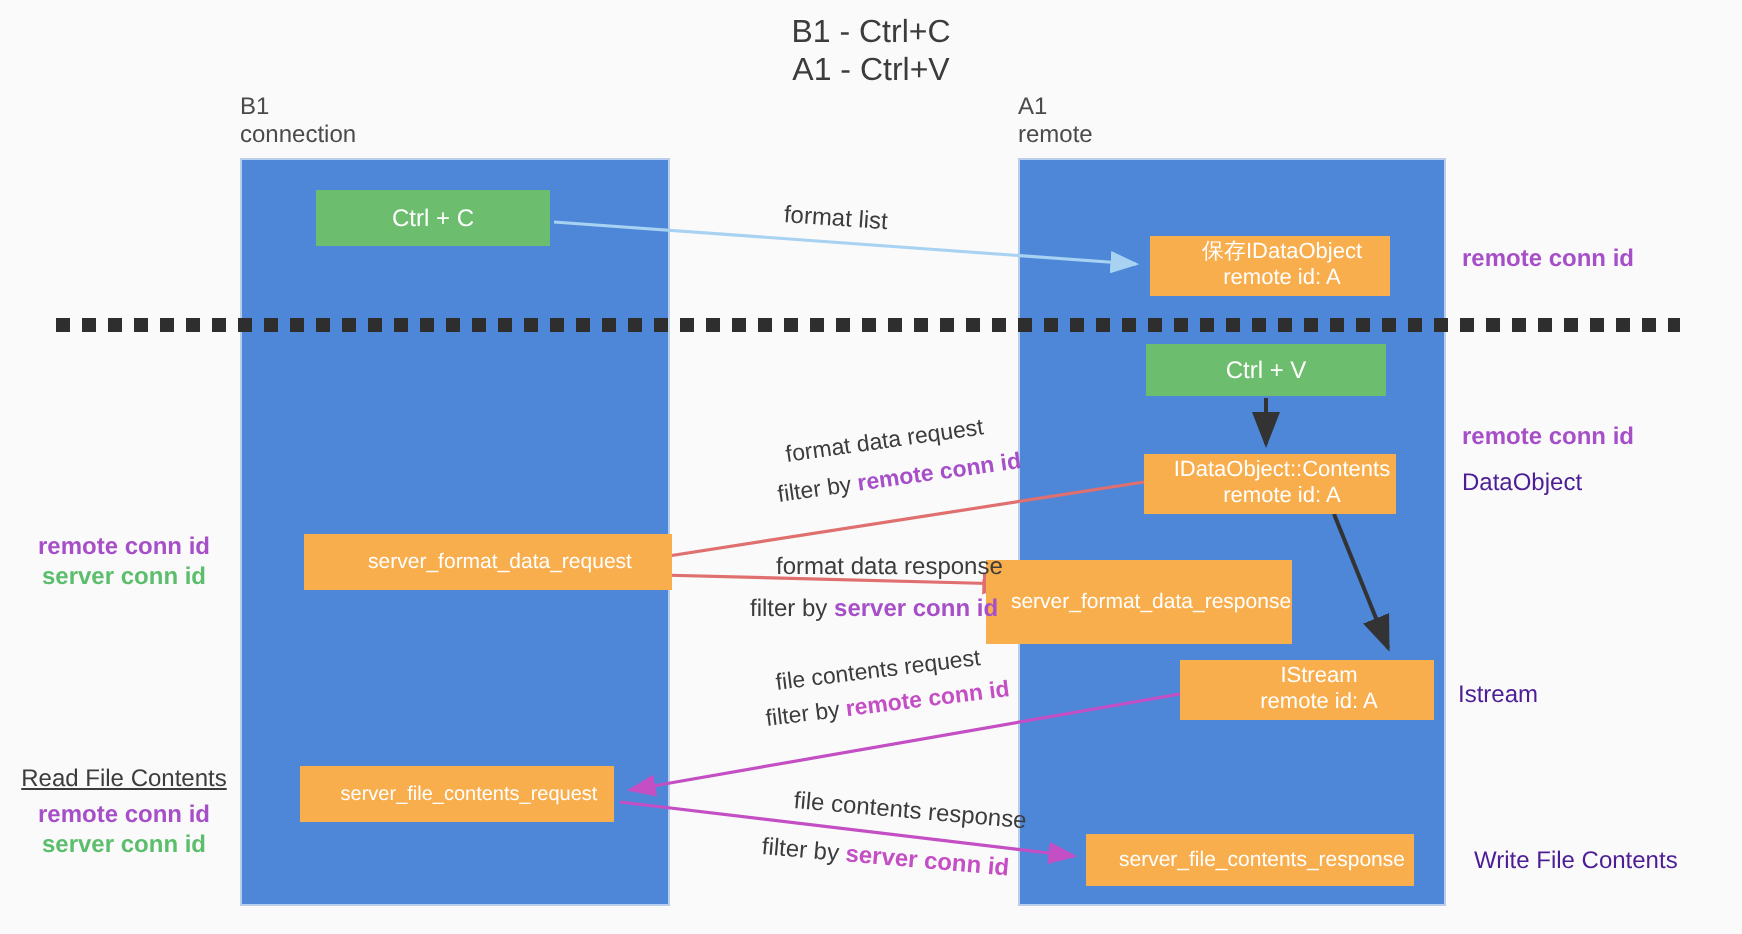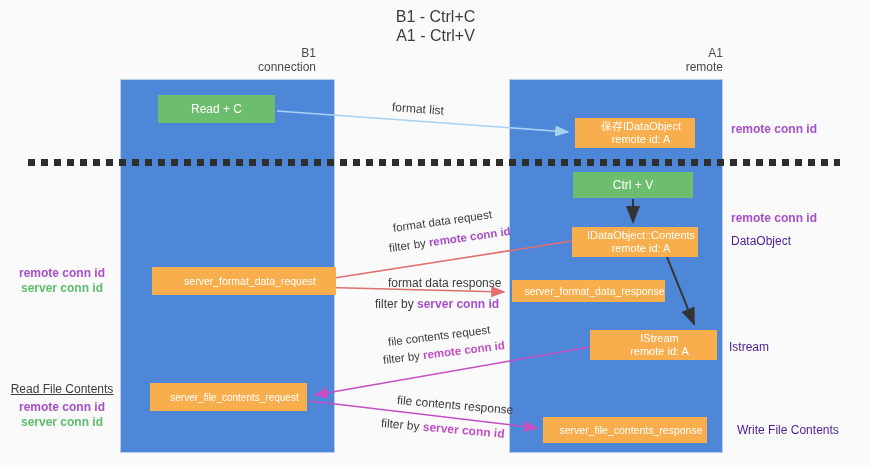--- a/index.html
+++ b/index.html
@@ -2,21 +2,21 @@
 <html><head>
 <meta charset="utf-8">
 <style>
   html,body{margin:0;padding:0;}
   body{background:#fafafa;font-family:"Liberation Sans","DejaVu Sans",sans-serif;}
   #canvas{position:relative;width:871px;height:467px;background:#fafafa;overflow:hidden;}
 
   .title{position:absolute;top:7px;left:0;width:871px;text-align:center;
          font-size:16px;line-height:19px;color:#3c3c3c;}
 
-  .lane-header{position:absolute;text-align:right;font-size:12px;line-height:14px;color:#4a4a4a;}
+  .lane-header{position:absolute;text-align:left;font-size:12px;line-height:14px;color:#4a4a4a;}
   .lane-header.left{left:120px;top:46px;width:196px;}
   .lane-header.right{left:509px;top:46px;width:214px;}
 
   .lane{position:absolute;top:79px;height:374px;background:#4e86d8;
         border:1px solid #b9cdec;box-sizing:border-box;}
   .lane.left{left:120px;width:215px;}
   .lane.right{left:509px;width:214px;}
 
   .dashline{position:absolute;left:28px;top:159px;width:812px;height:7px;
             background:repeating-linear-gradient(to right,#2e2e2e 0 7px,transparent 7px 13px);}
@@ -26,21 +26,21 @@
   .box.orange{background:#f9ae4e;padding-left:12px;}
   .box.green{background:#6cbe6e;}
   .box .l1,.box .l2{display:block;}
 
   .b-ctrlc{left:158px;top:95px;width:117px;height:28px;font-size:12px;}
   .b-ctrlv{left:573px;top:172px;width:120px;height:26px;font-size:12px;}
   .b-save{left:575px;top:118px;width:120px;height:30px;font-size:11px;line-height:13px;}
   .b-getdata{left:572px;top:227px;width:126px;height:30px;font-size:11px;line-height:13px;}
   .b-istream{left:590px;top:330px;width:127px;height:30px;font-size:11px;line-height:13px;}
   .b-freq{left:152px;top:267px;width:184px;height:28px;font-size:10.5px;}
-  .b-fresp{left:512px;top:280px;width:153px;height:22px;font-size:10.5px;}
+  .b-fresp{left:493px;top:280px;width:153px;height:42px;font-size:10.5px;}
   .b-creq{left:150px;top:383px;width:157px;height:28px;font-size:10px;}
   .b-cresp{left:543px;top:417px;width:164px;height:26px;font-size:10.5px;}
 
   .rlabel{position:absolute;font-size:12px;color:#4c1d95;white-space:nowrap;}
   .rlabel.purple{color:#a64fc8;font-weight:bold;}
   .r1{left:731px;top:122px;} .r2{left:731px;top:211px;}
   .r3{left:731px;top:234px;} .r4{left:729px;top:340px;}
   .r5{left:737px;top:423px;}
 
   .lgroup{position:absolute;left:8px;width:108px;text-align:center;font-size:12px;line-height:15px;white-space:nowrap;}
@@ -106,21 +106,21 @@
     <line x1="667" y1="257" x2="694" y2="324" stroke="#333333" stroke-width="2" marker-end="url(#m-black)"></line>
     <line x1="572" y1="241" x2="315" y2="281" stroke="#e06f6f" stroke-width="1.6" marker-end="url(#m-red)"></line>
     <line x1="310" y1="287" x2="504" y2="292" stroke="#e06f6f" stroke-width="1.6" marker-end="url(#m-red)"></line>
     <line x1="590" y1="347" x2="315" y2="395" stroke="#c44ec4" stroke-width="1.6" marker-end="url(#m-mag)"></line>
     <line x1="310" y1="401" x2="537" y2="428" stroke="#c44ec4" stroke-width="1.6" marker-end="url(#m-mag)"></line>
   </svg>
 
   <div class="dashline"></div>
 
   <div class="box green b-ctrlc">
-    <span>Read + C</span>
+    <span>Ctrl + C</span>
   </div>
 
   <div class="box orange b-save">
     <span class="l1">保存IDataObject</span>
     <span class="l2">remote id: A</span>
   </div>
 
   <div class="box green b-ctrlv">
     <span>Ctrl + V</span>
   </div>

